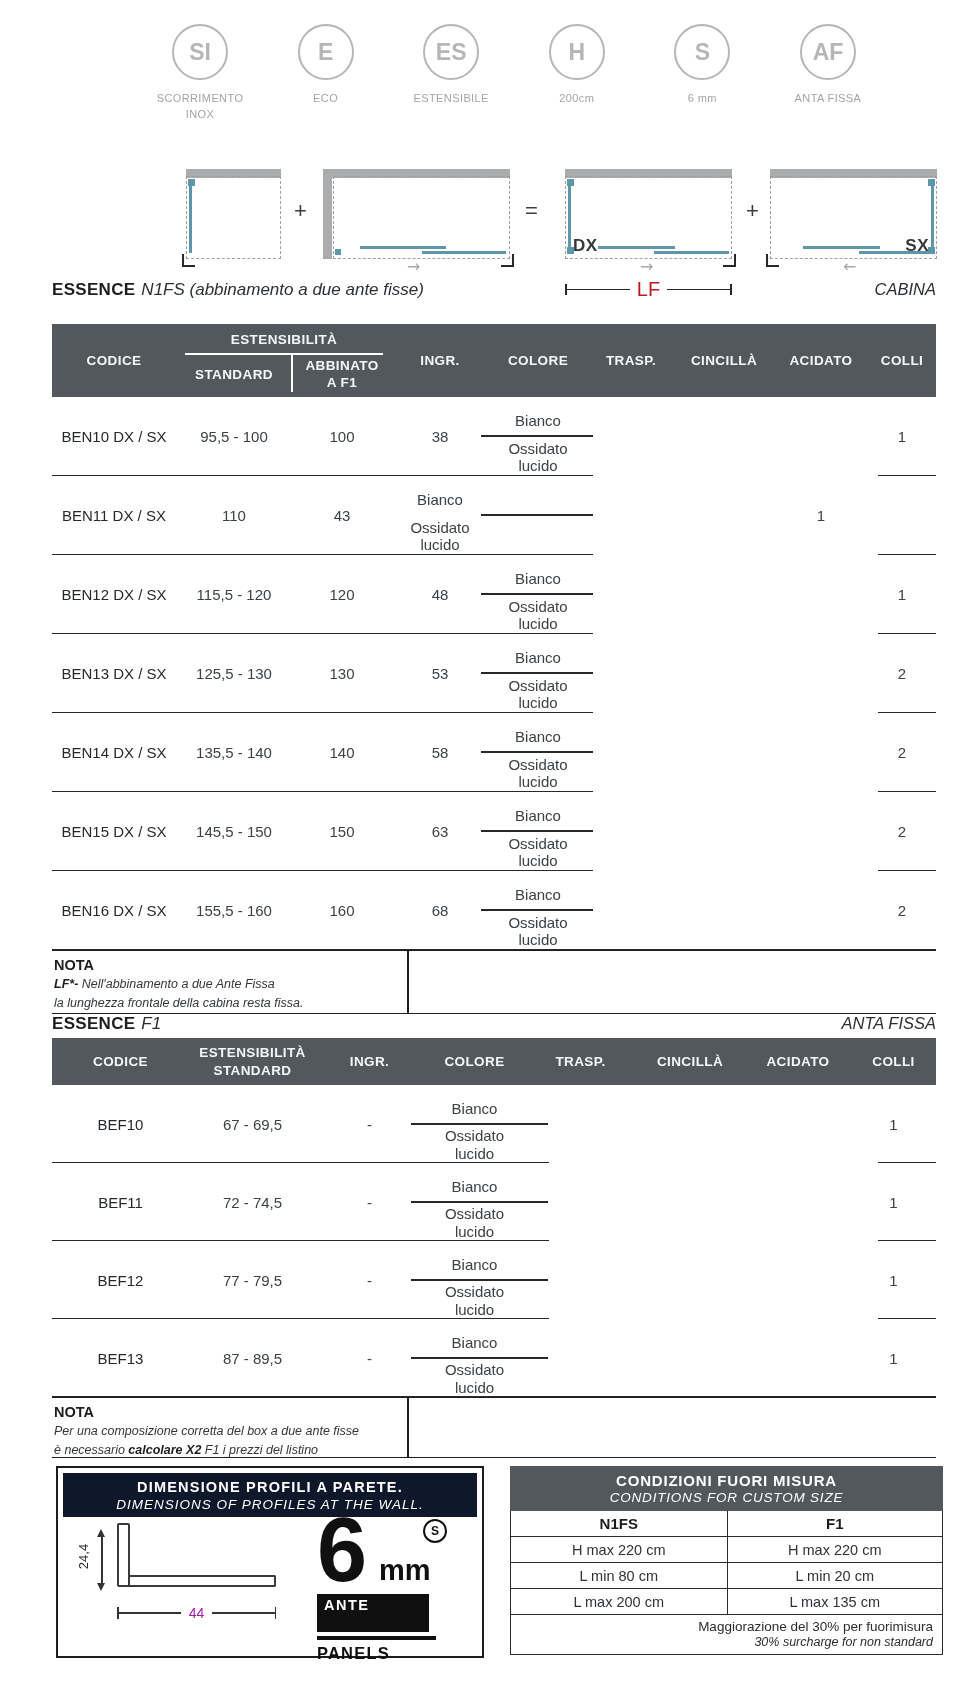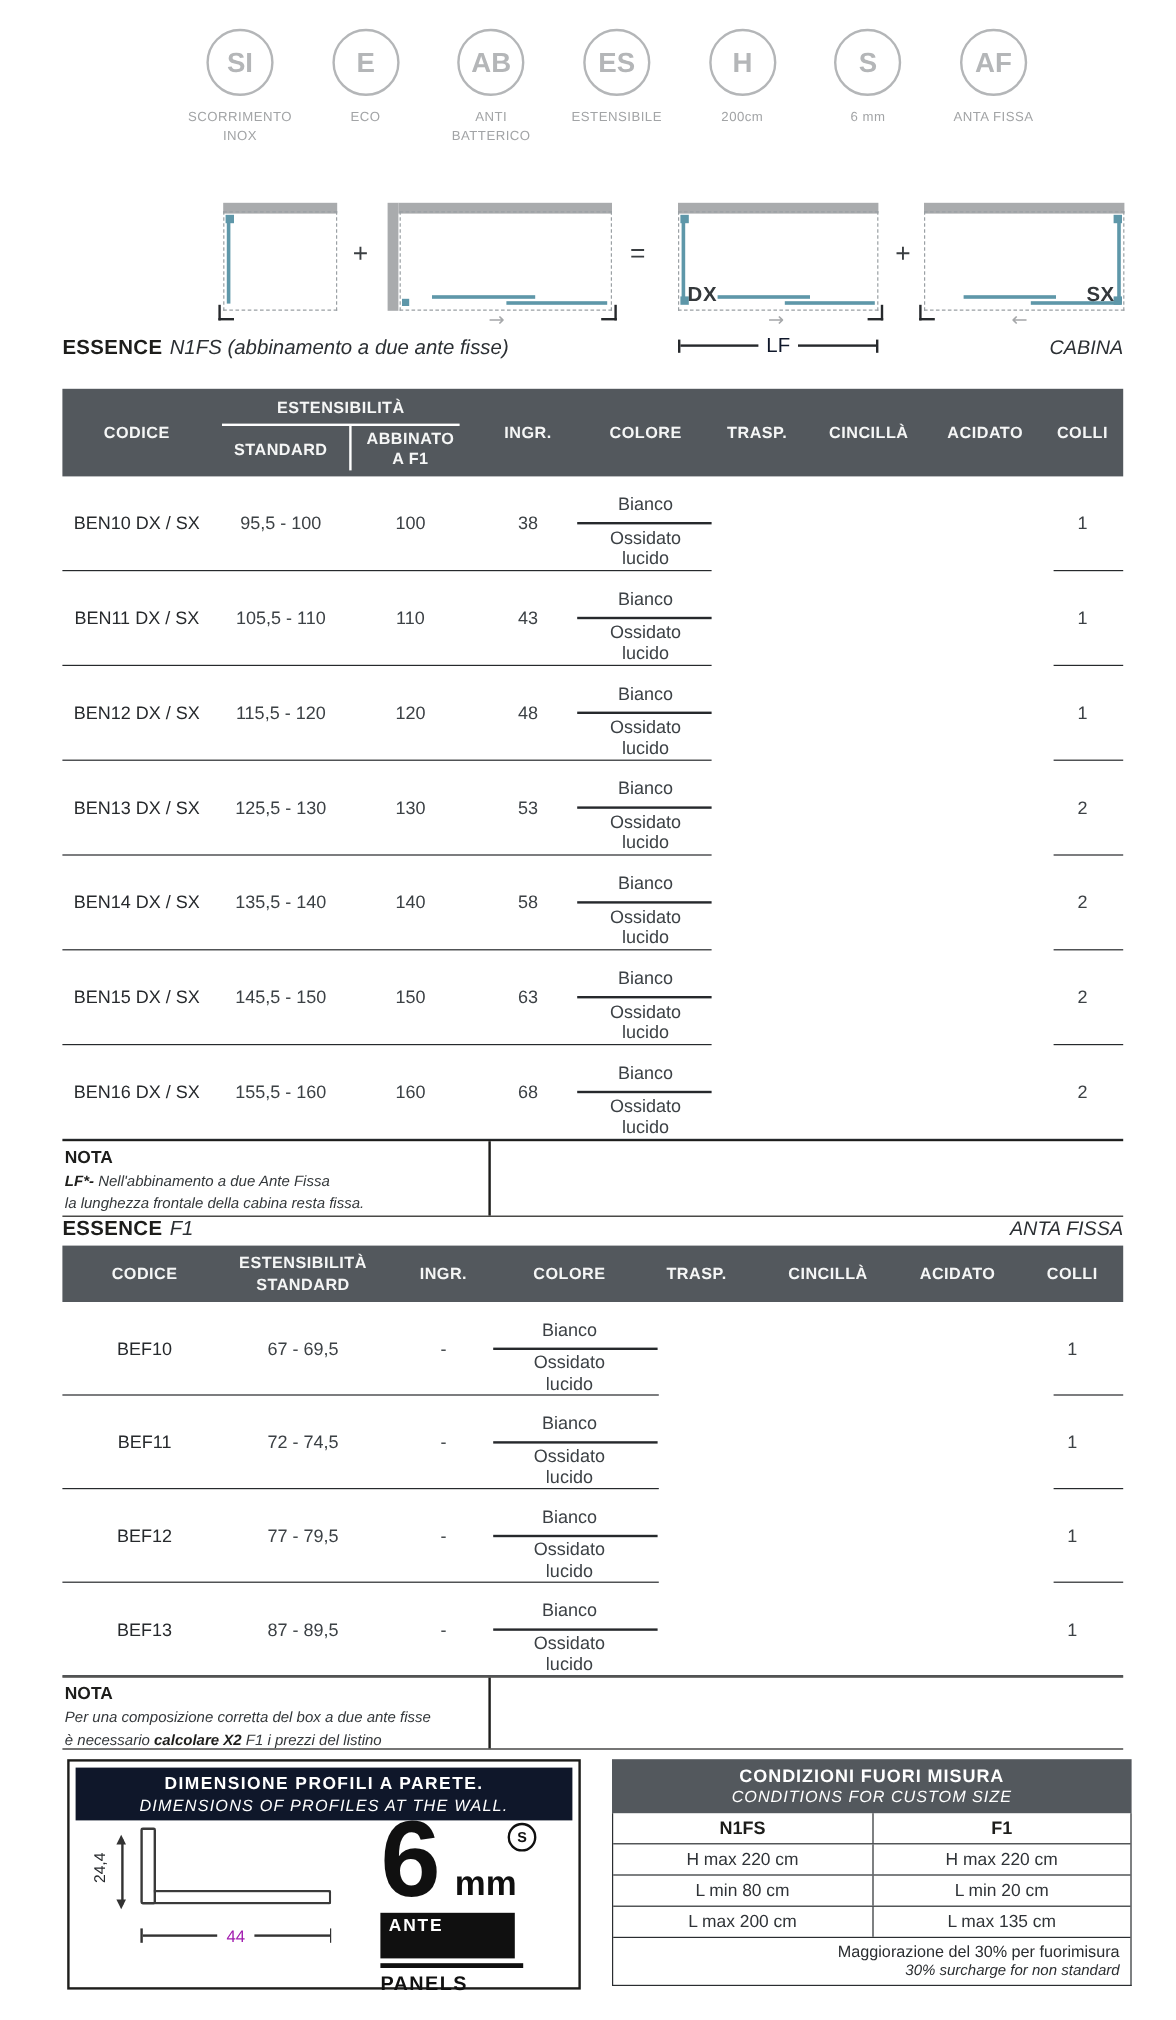--- a/index.html
+++ b/index.html
@@ -40,21 +40,21 @@
   .box-label{position:absolute;bottom:3px;font-size:17px;font-weight:700;color:#34383b;letter-spacing:.5px;}
   .box-label.dx{left:8px;}
   .box-label.sx{right:8px;}
   .op{position:absolute;top:48px;font-size:22px;color:#3a3e41;}
   #plus1{left:294px;}#eq1{left:525px;}#plus2{left:746px;}
   .arr{position:absolute;top:107px;font-family:"DejaVu Sans",sans-serif;font-size:16px;color:#a6a8aa;}
   #arr2{left:407px;}#arrdx{left:640px;}#arrsx{left:843px;}
   .lf{position:absolute;left:565px;top:128px;width:167px;display:flex;align-items:center;}
   .lf-tick{width:2px;height:11px;background:#26292c;}
   .lf-line{flex:1;height:1.5px;background:#26292c;}
-  .lf-label{padding:0 7px;font-size:17px;color:#0f172a;}
+  .lf-label{padding:0 7px;font-size:20px;color:#b91c1c;}
 
   
   .tbl-title{display:flex;justify-content:space-between;align-items:baseline;font-size:17px;height:21px;}
   .tbl-title .brand{font-weight:700;color:#1d1d1b;letter-spacing:.3px;}
   .tbl-title .model{font-style:italic;color:#2b2f33;margin-left:6px;}
   .tbl-title .tleft{display:flex;align-items:baseline;}
   .tbl-title .tright{font-style:italic;color:#2b2f33;font-size:16.5px;}
 
   
   .sec-t1{position:absolute;top:280px;left:52px;width:884px;}
@@ -153,25 +153,20 @@
     <div class="badge">
       <div class="badge-circle">SI</div>
       <div class="badge-label pre">SCORRIMENTO
 INOX</div>
     </div>
     <div class="badge">
       <div class="badge-circle">E</div>
       <div class="badge-label pre">ECO</div>
     </div>
     <div class="badge">
-      <div class="badge-circle">AB</div>
-      <div class="badge-label pre">ANTI
-BATTERICO</div>
-    </div>
-    <div class="badge">
       <div class="badge-circle">ES</div>
       <div class="badge-label pre">ESTENSIBILE</div>
     </div>
     <div class="badge">
       <div class="badge-circle">H</div>
       <div class="badge-label pre">200cm</div>
     </div>
     <div class="badge">
       <div class="badge-circle">S</div>
       <div class="badge-label pre">6 mm</div>
@@ -267,21 +262,20 @@
       </div>
       <div class="cell"></div>
       <div class="cell"></div>
       <div class="cell"></div>
       <div class="cell">1</div>
       <div class="mid-rule"></div>
     </div>
 
     <div class="t1row">
       <div class="cell code">BEN11 DX / SX</div>
-      <div class="cell">105,5 - 110</div>
       <div class="cell">110</div>
       <div class="cell">43</div>
       <div class="cell colore-cell">
         <div class="c-top">Bianco</div>
         <div class="c-bot pre">Ossidato
 lucido</div>
       </div>
       <div class="cell"></div>
       <div class="cell"></div>
       <div class="cell"></div>

